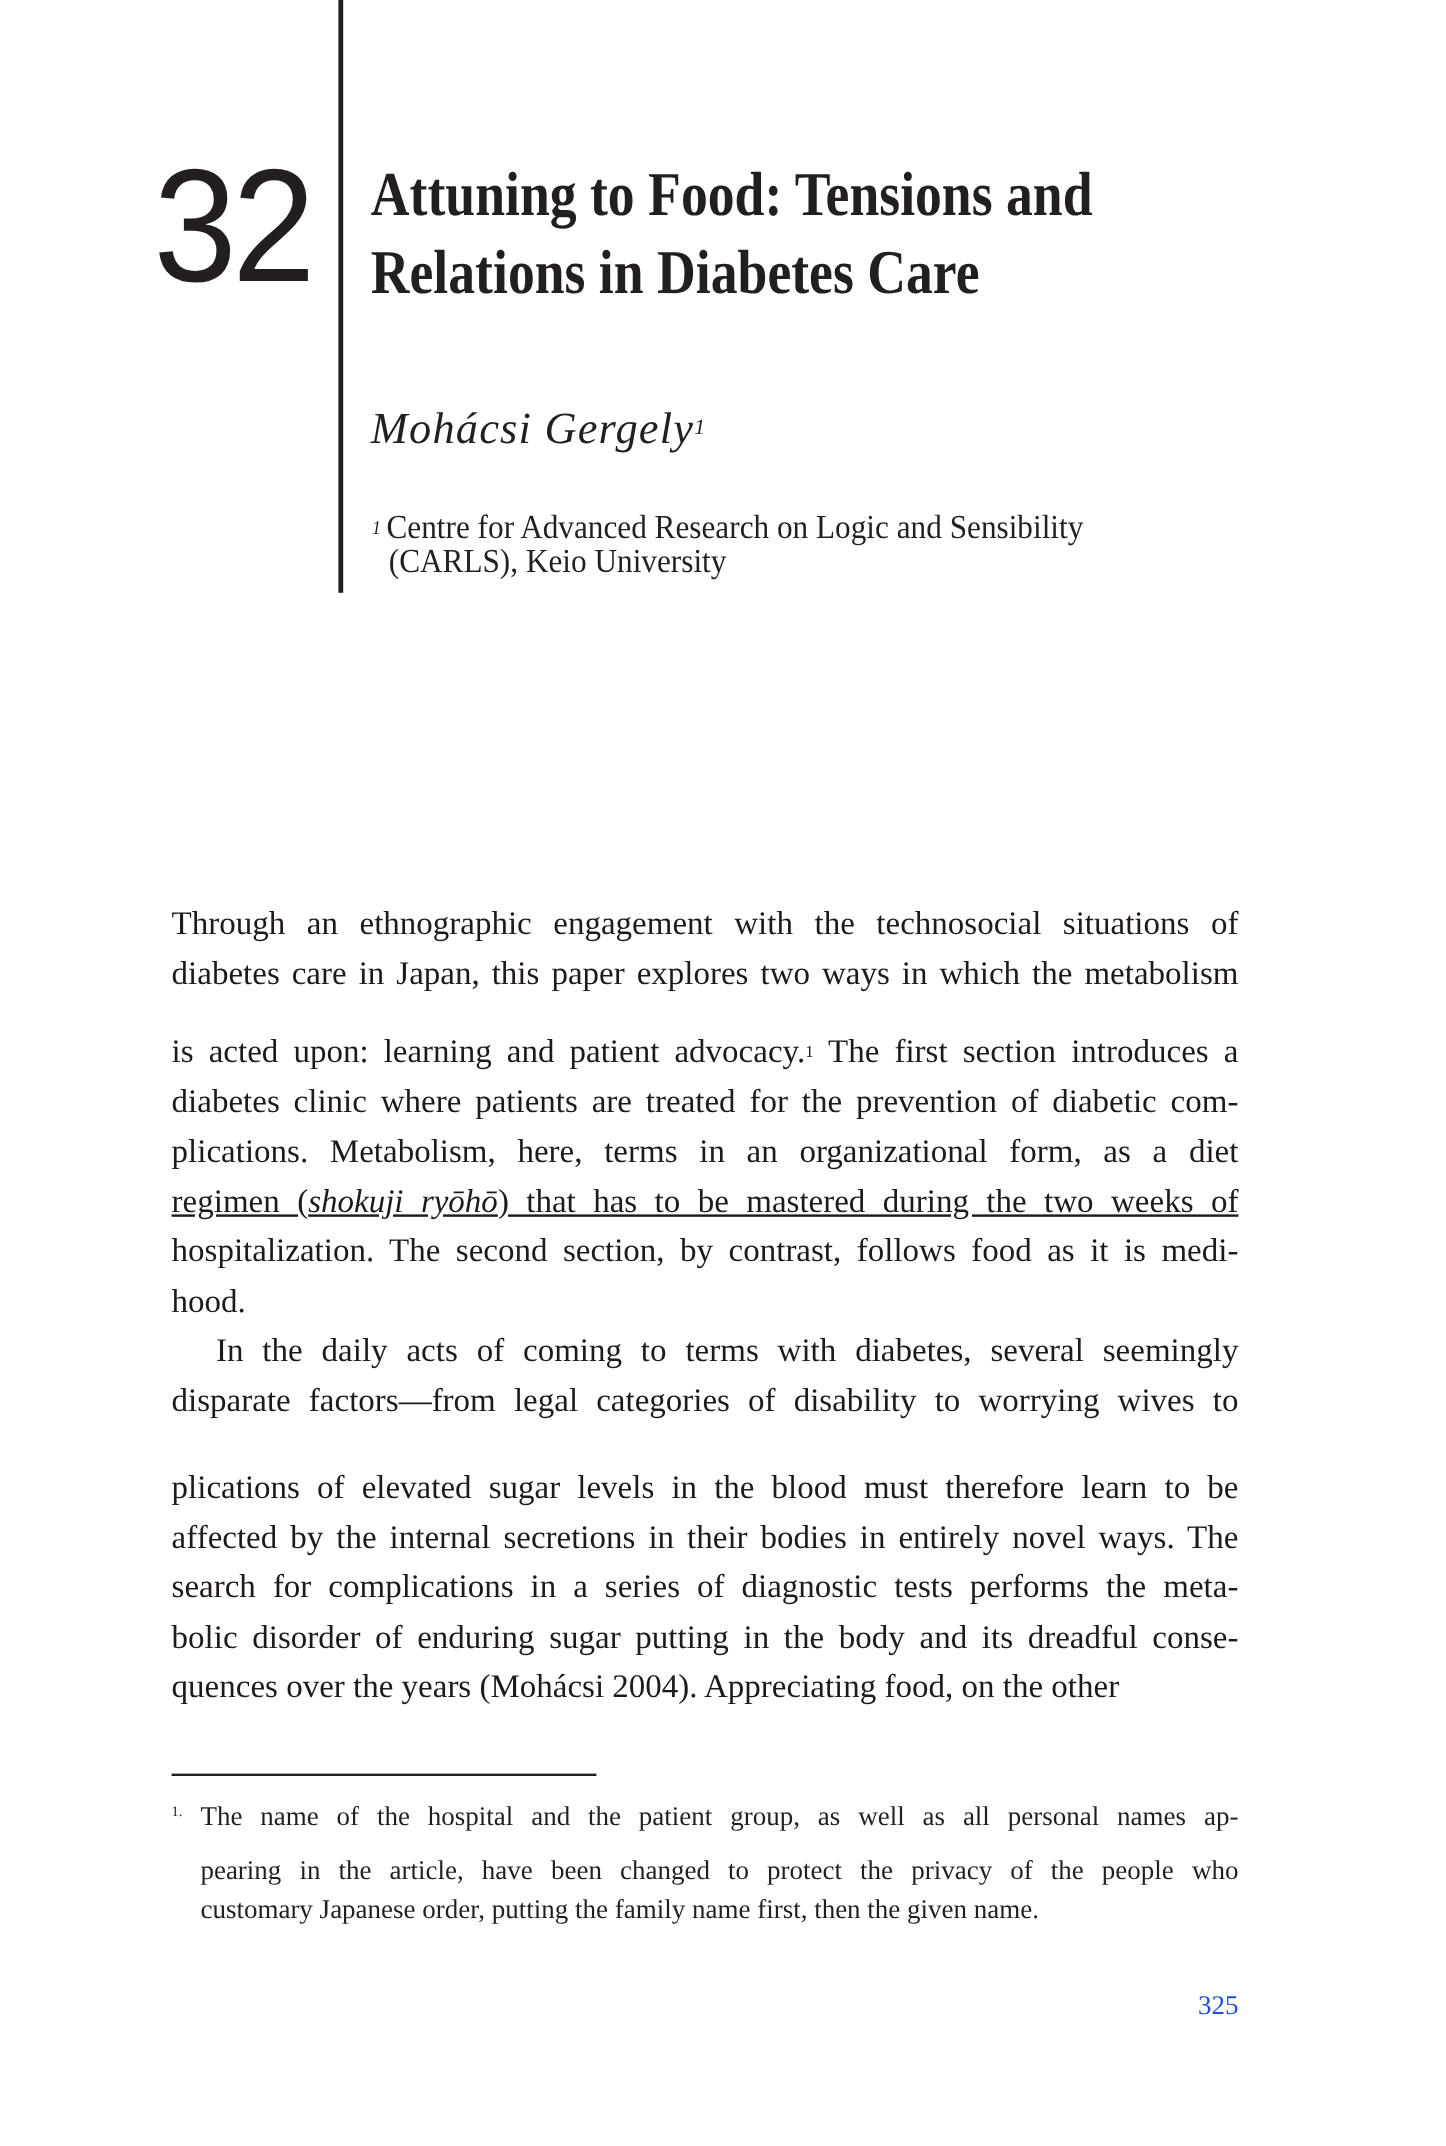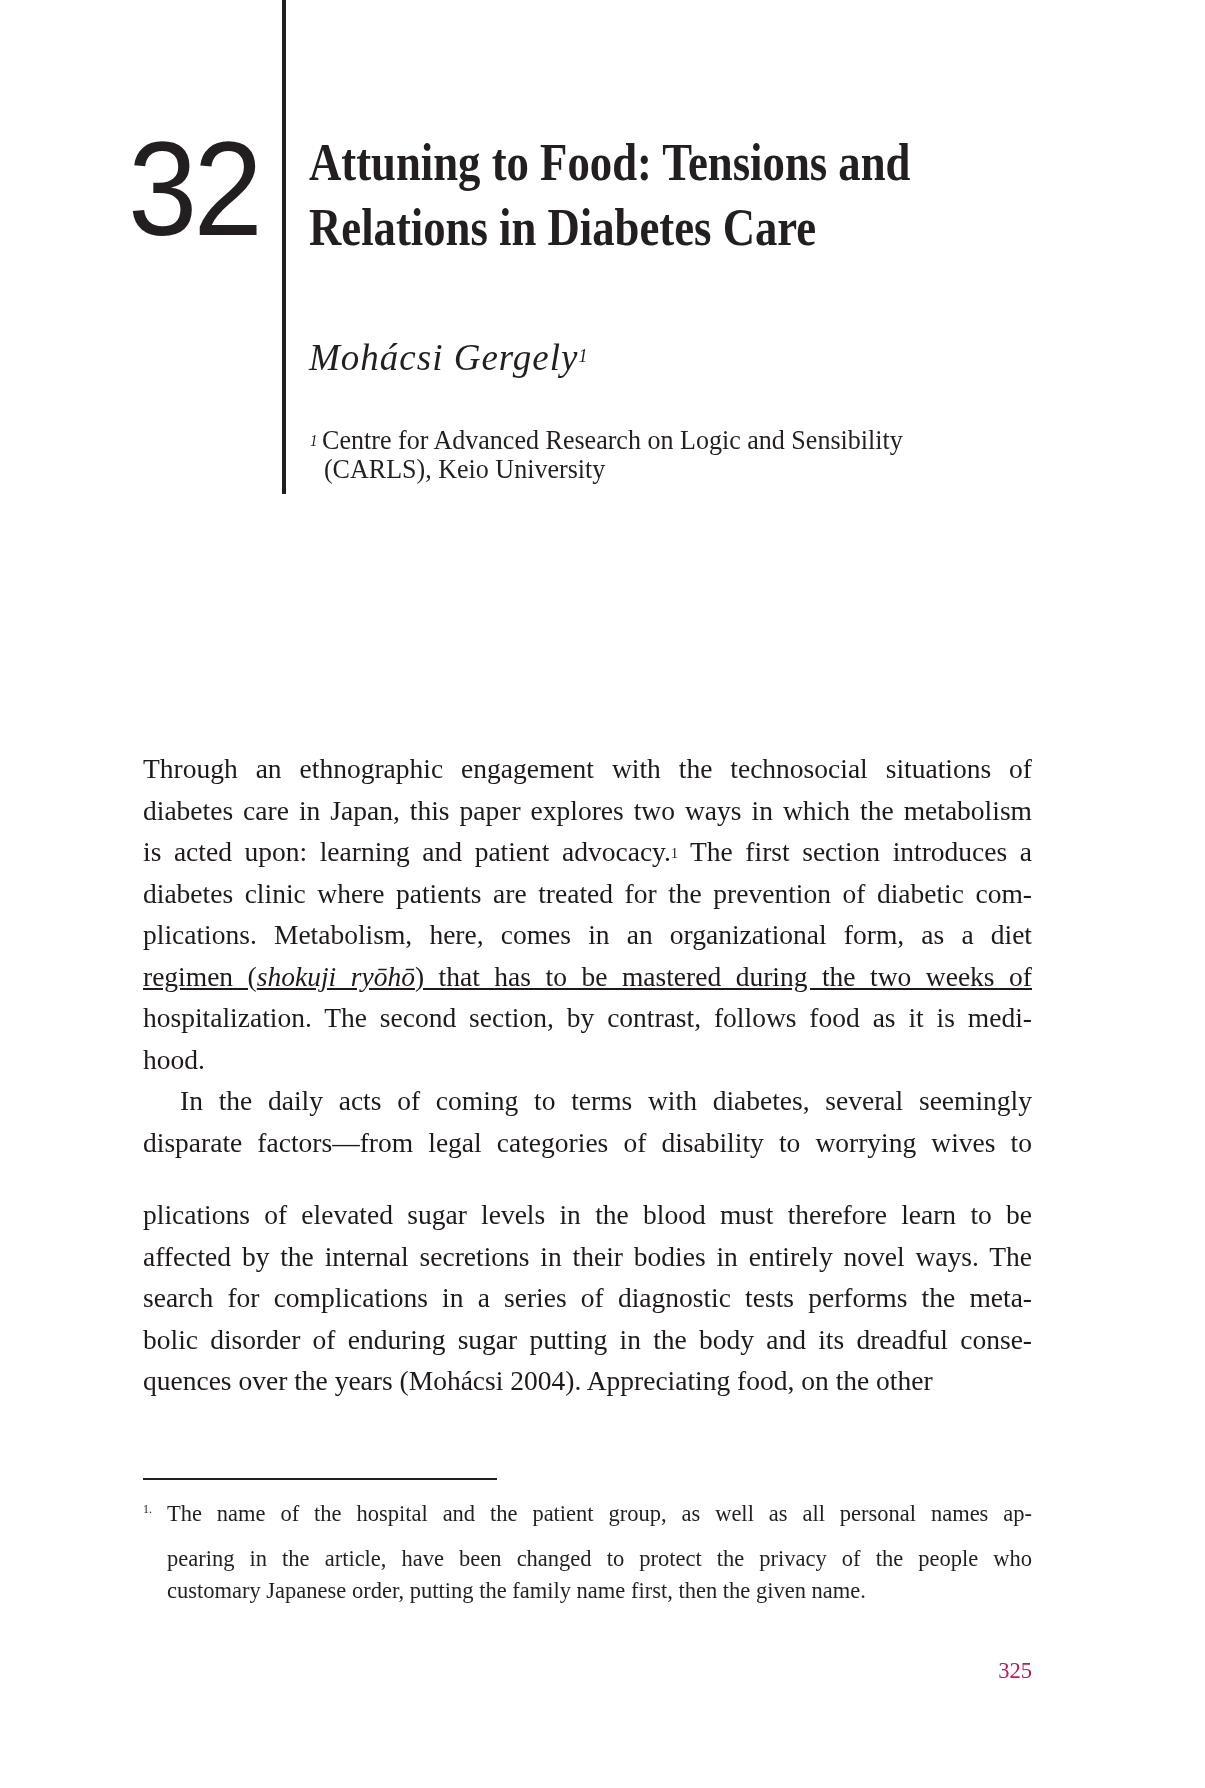--- a/index.html
+++ b/index.html
@@ -26,21 +26,21 @@
   .bline.indent { padding-left: 37px; }
   .bline .sup { font-size: 14px; vertical-align: top; position: relative; top: 2px; }
   .bline .ital { font-style: italic; }
   .bline span.txt { display: block; }
   #footnote-rule { left: 143px; top: 1478px; width: 354px; height: 1.5px; background: #231f20; }
   #footnote { left: 143px; top: 1499px; width: 889px; font-size: 22.5px; color: #231f20; }
   #footnote .fmarker { position: absolute; left: 0; top: 3px; font-size: 12px; }
   #footnote .flines { margin-left: 24px; }
   .fline { height: 32px; line-height: 30px; white-space: nowrap; text-align: justify; text-align-last: justify; }
   .fline.last { text-align-last: left; }
-  #page-number { left: 960px; top: 1658px; width: 72px; text-align: right; font-size: 22.5px; color: #be185d; }
+  #page-number { left: 960px; top: 1658px; width: 72px; text-align: right; font-size: 22.5px; color: #1d4ed8; }
 </style>
 </head>
 <body>
 
 <div id="rule-vertical" class="abs"></div>
 
 <div id="chapter-number" class="abs">32</div>
 
 <div id="title" class="abs">
   <div>Attuning to Food: Tensions and</div>
@@ -55,27 +55,27 @@
 </div>
 
 <div id="body" class="abs">
     <div class="bline" style="white-space: normal;">
       <span class="txt" style="display: block; width: 889px; text-align: justify; text-align-last: justify;">Through an ethnographic engagement with the technosocial situations of</span>
     </div>
     <div class="bline" style="white-space: normal;">
       <span class="txt" style="display: block; width: 889px; text-align: justify; text-align-last: justify;">diabetes care in Japan, this paper explores two ways in which the metabolism</span>
     </div>
     <div class="bline" style="white-space: normal;">
-      <span class="txt" style="display: block; width: 889px; text-align: justify; text-align-last: justify;">is acted upon: learning and patient advocacy.<span class="sup">1</span> The first section introduces a</span>
+      <span class="txt" style="display: block; width: 889px; text-align: justify; text-align-last: justify; margin-top: 24px;">is acted upon: learning and patient advocacy.<span class="sup">1</span> The first section introduces a</span>
     </div>
     <div class="bline" style="white-space: normal;">
       <span class="txt" style="display: block; width: 889px; text-align: justify; text-align-last: justify;">diabetes clinic where patients are treated for the prevention of diabetic com-</span>
     </div>
     <div class="bline" style="white-space: normal;">
-      <span class="txt" style="display: block; width: 889px; text-align: justify; text-align-last: justify;">plications. Metabolism, here, comes in an organizational form, as a diet</span>
+      <span class="txt" style="display: block; width: 889px; text-align: justify; text-align-last: justify;">plications. Metabolism, here, terms in an organizational form, as a diet</span>
     </div>
     <div class="bline" style="white-space: normal;">
       <span class="txt" style="display: block; width: 889px; text-align: justify; text-align-last: justify; text-decoration: underline;">regimen (<span class="ital">shokuji ryōhō</span>) that has to be mastered during the two weeks of</span>
     </div>
     <div class="bline" style="white-space: normal;">
       <span class="txt" style="display: block; width: 889px; text-align: justify; text-align-last: justify;">hospitalization. The second section, by contrast, follows food as it is medi-</span>
     </div>
     <div class="bline last">
       <span class="txt">hood.</span>
     </div>

